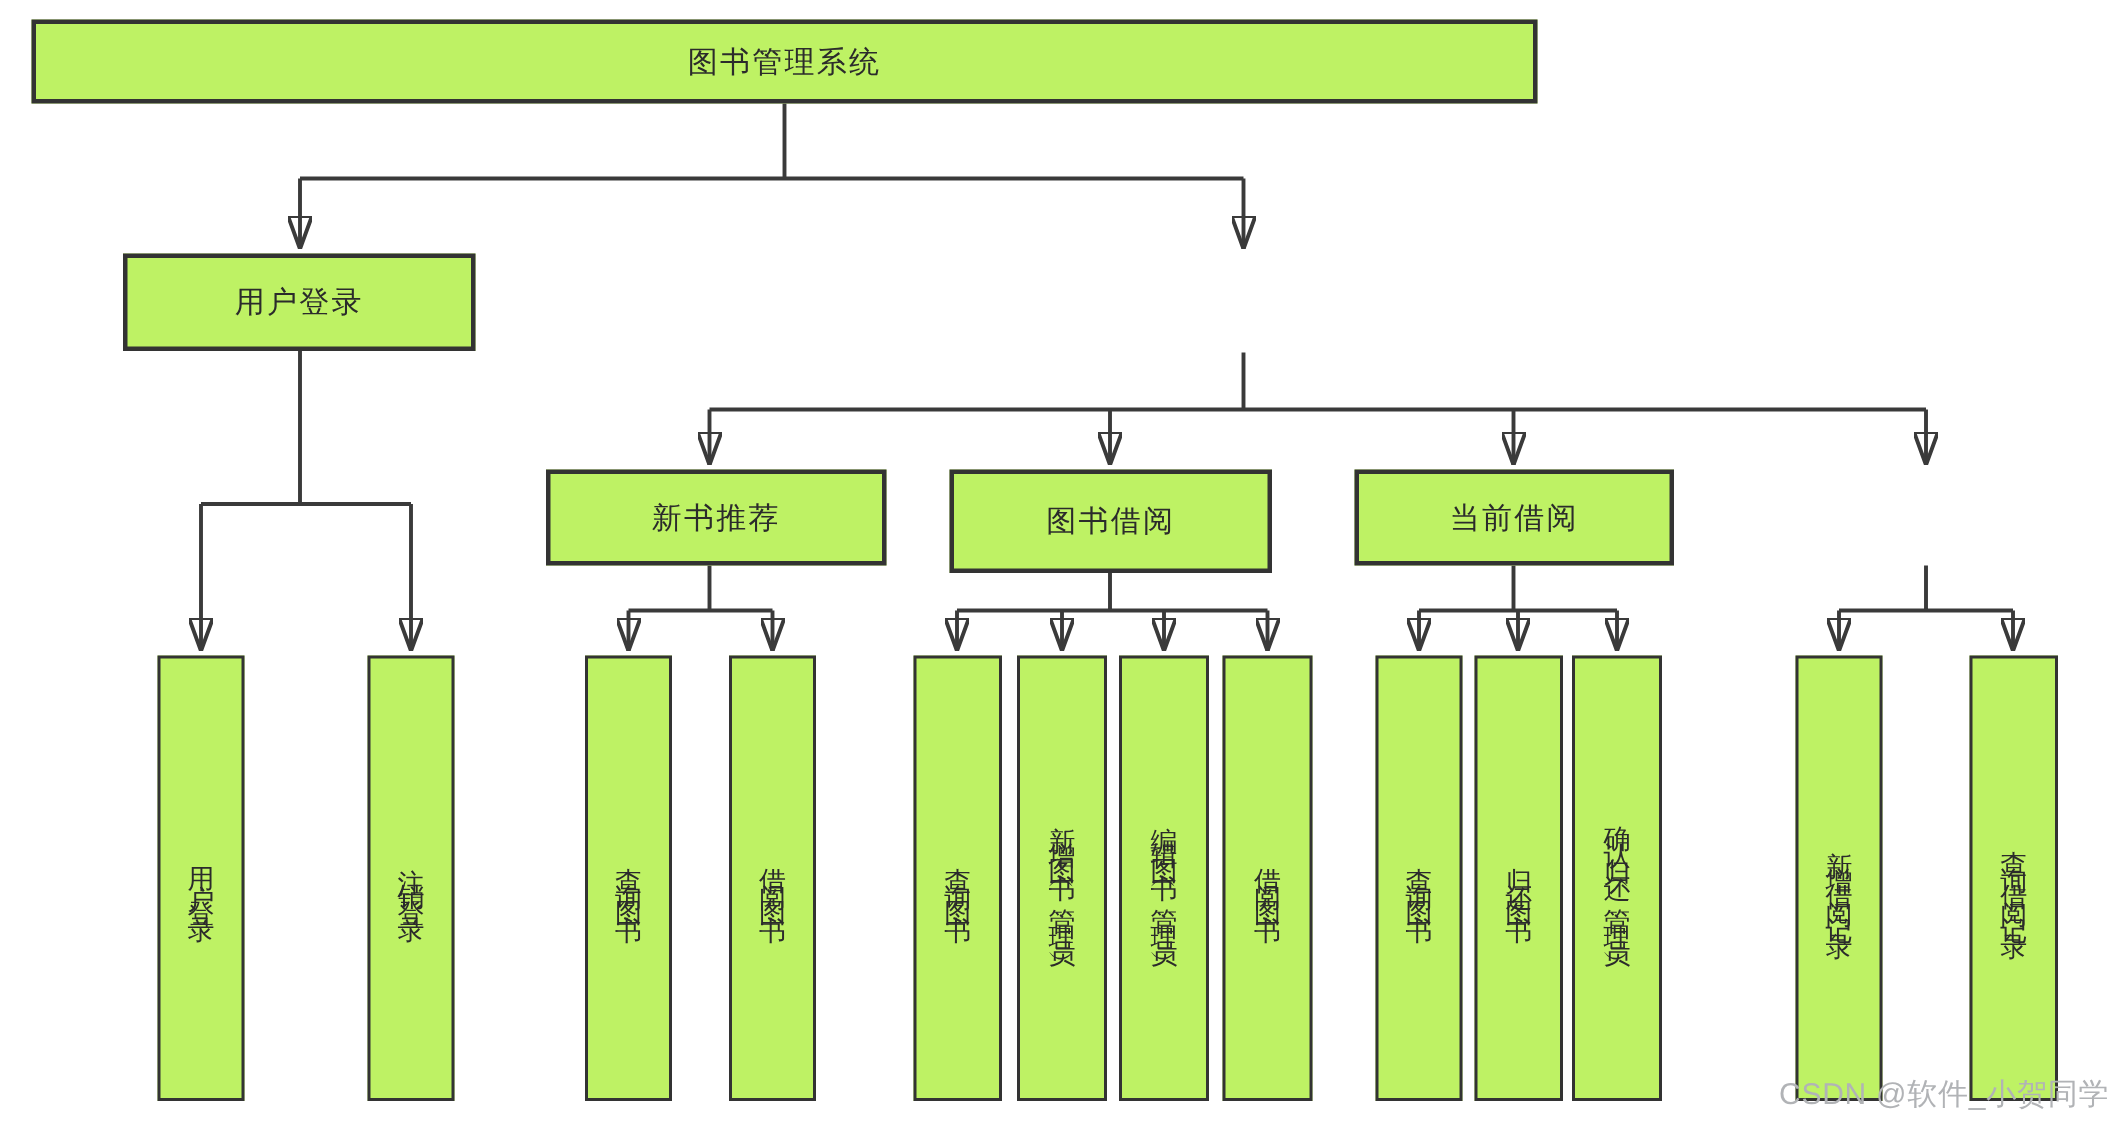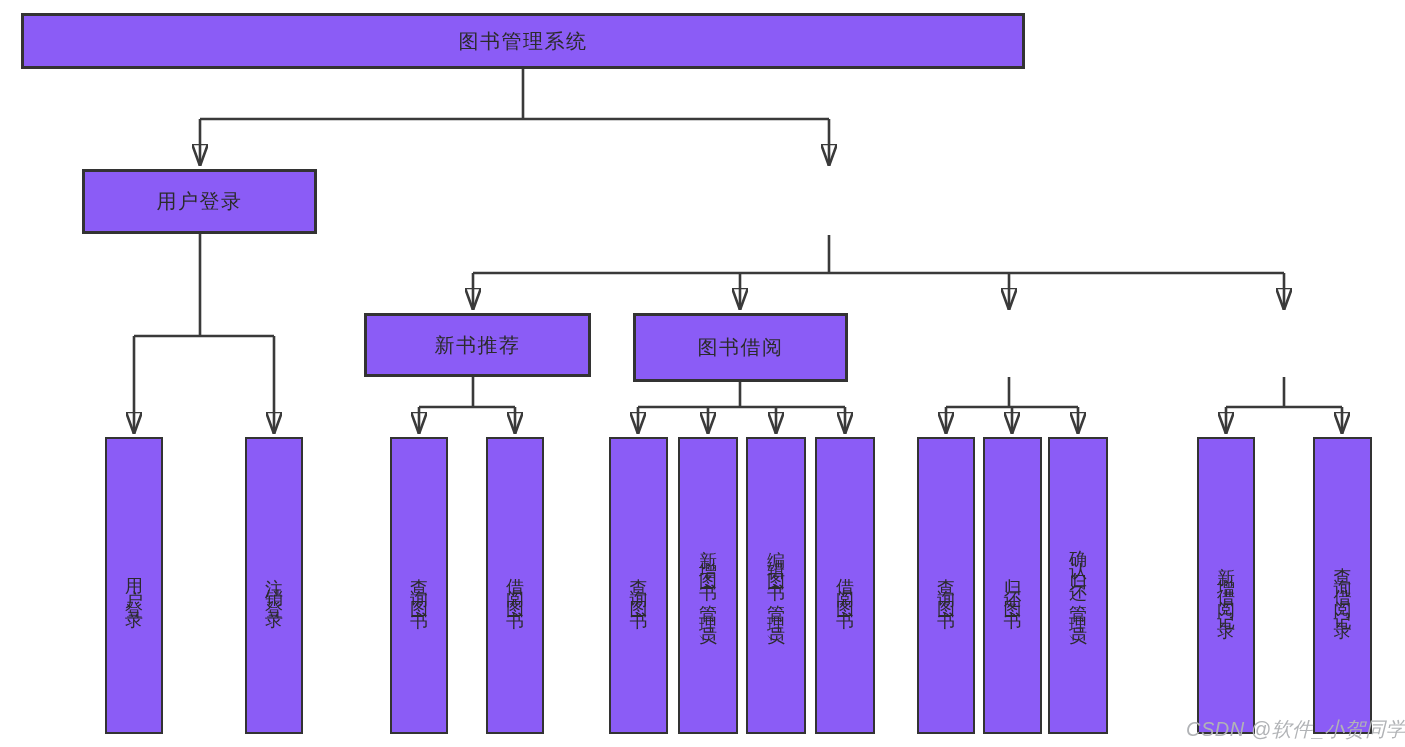--- a/index.html
+++ b/index.html
@@ -4,33 +4,33 @@
 <style>
   html, body { margin:0; padding:0; background:#ffffff; }
   .stage {
     position:relative; width:1405px; height:747px; background:#ffffff;
     font-family:"Liberation Sans","DejaVu Sans",sans-serif; overflow:hidden;
     color:#2b2b2b;
   }
   svg.connectors { position:absolute; left:0; top:0; z-index:0; }
   svg.connectors path { stroke:#3a3a3a; stroke-width:2.6; fill:none; }
   .box {
-    position:absolute; box-sizing:border-box; background:#8b5cf6;
+    position:absolute; box-sizing:border-box; background:#bef264;
     border:3px solid #333333; display:flex; align-items:center; justify-content:center;
     z-index:1;
   }
   .hlabel { font-size:20px; letter-spacing:1.5px; color:#2b2b2b; }
   .leaf { top:437px; height:297px; border-width:2.5px; }
   .vtext {
     writing-mode:vertical-rl; text-orientation:mixed;
     font-size:18px; letter-spacing:11px; color:#2b2b2b; line-height:1;
   }
   .watermark {
     position:absolute; left:1186px; top:716px; z-index:2;
-    font-size:20px; color:#b1b3b6; letter-spacing:0.5px; white-space:nowrap;font-style:italic;
+    font-size:20px; color:#b1b3b6; letter-spacing:0.5px; white-space:nowrap;
   }
 </style>
 </head>
 <body>
 
 <div class="stage">
 
   <svg class="connectors" width="1405" height="747" viewBox="0 0 1405 747">
     <defs>
       <marker id="arrow" markerUnits="userSpaceOnUse" markerWidth="22" markerHeight="16" refX="22" refY="8" orient="auto">
@@ -79,20 +79,23 @@
   <div class="box" style="left:82px;top:169px;width:235px;height:65px">
     <span class="hlabel">用户登录</span>
   </div>
 
   <div class="box" style="left:364px;top:313px;width:227px;height:64px">
     <span class="hlabel">新书推荐</span>
   </div>
   <div class="box" style="left:633px;top:313px;width:215px;height:69px">
     <span class="hlabel">图书借阅</span>
   </div>
+  <div class="box" style="left:903px;top:313px;width:213px;height:64px">
+    <span class="hlabel">当前借阅</span>
+  </div>
 
   <div class="box leaf" style="left:105px;width:58px">
     <span class="vtext">用户登录</span>
   </div>
   <div class="box leaf" style="left:245px;width:58px">
     <span class="vtext">注销登录</span>
   </div>
 
   <div class="box leaf" style="left:390px;width:58px">
     <span class="vtext">查询图书</span>

